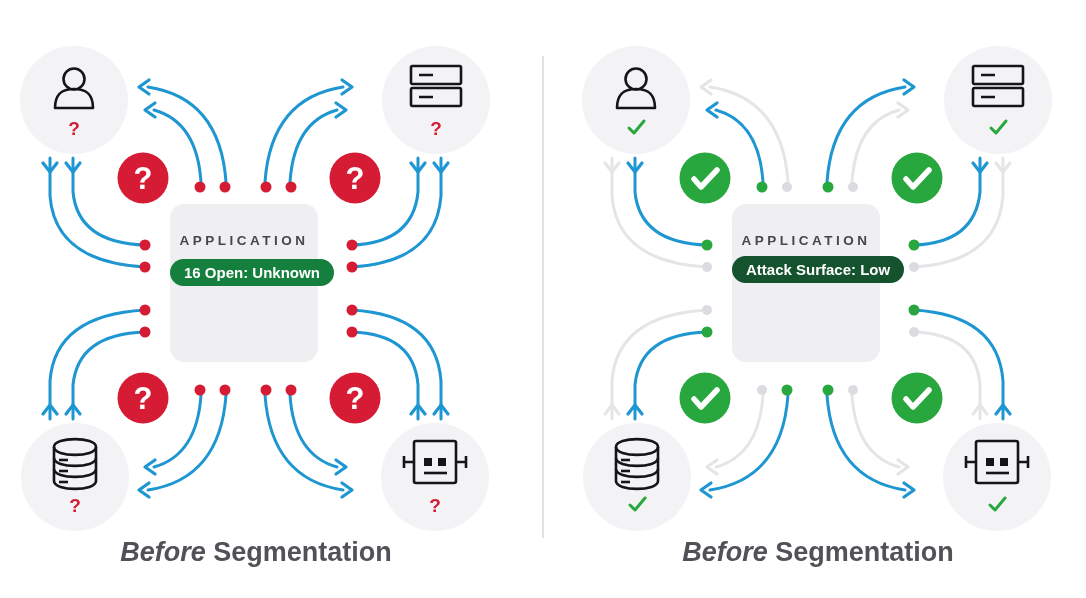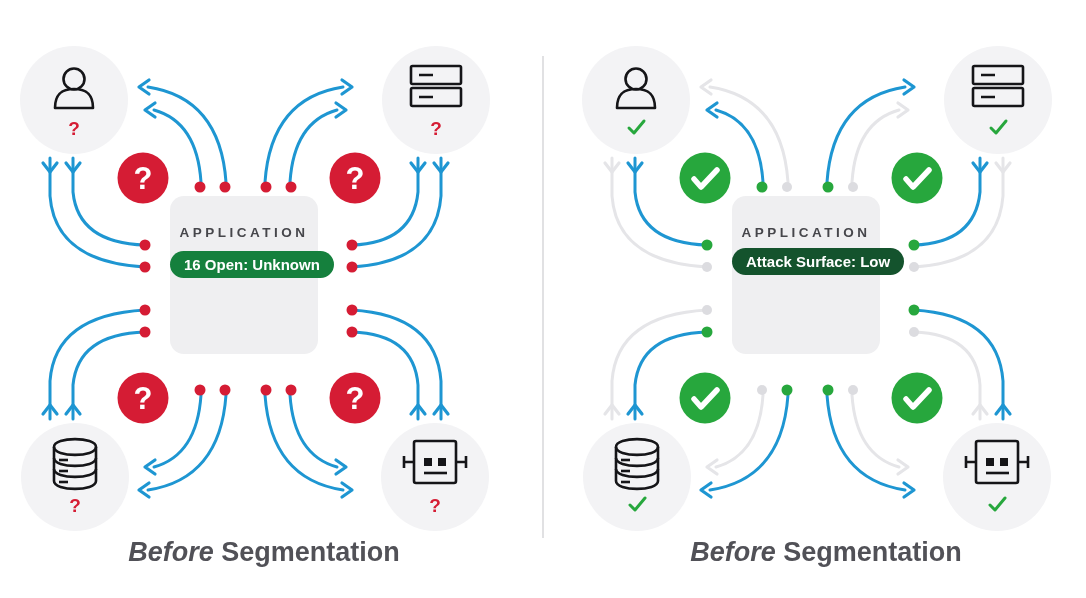--- a/index.html
+++ b/index.html
@@ -2,29 +2,29 @@
 <html><head>
 <meta charset="utf-8">
 <style>
   html,body{margin:0;padding:0;background:#ffffff;}
   body{width:1086px;height:598px;position:relative;overflow:hidden;
        font-family:"Liberation Sans", sans-serif;}
   .stage{position:absolute;inset:0;background:#ffffff;}
   .panel{position:absolute;top:0;width:543px;height:598px;}
   .panel svg{position:absolute;left:0;top:0;}
   .divider{position:absolute;left:542px;top:56px;width:2px;height:482px;background:#e1e1e3;}
-  .app-box{position:absolute;left:170px;top:196px;width:148px;height:158px;
+  .app-box{position:absolute;left:170px;top:204px;width:148px;height:158px;
            background:#efeff1;border-radius:14px;box-sizing:border-box;
            padding-top:29px;text-align:center;}
   .app-title{font-size:13.5px;font-weight:700;letter-spacing:3.5px;color:#46464b;}
   .pill{display:inline-block;margin-top:11px;padding:5px 14px;border-radius:16px;
         font-size:15px;font-weight:700;color:#ffffff;white-space:nowrap;}
   .pill-dark{background:#15803d;}
   .pill-surface{background:#e73049;margin-top:8px;}
-  .caption{position:absolute;top:537px;left:8px;width:512px;text-align:center;
+  .caption{position:absolute;top:537px;left:0;width:512px;text-align:center;
            font-size:27px;font-weight:700;color:#515157;}
   .caption .em{font-style:italic;margin-right:0.28em;}
 </style>
 </head>
 <body>
 
 <div class="stage">
 
   <div class="panel" style="left:0">
     <svg id="svg-0" width="543" height="598" viewBox="0 0 543 598">

